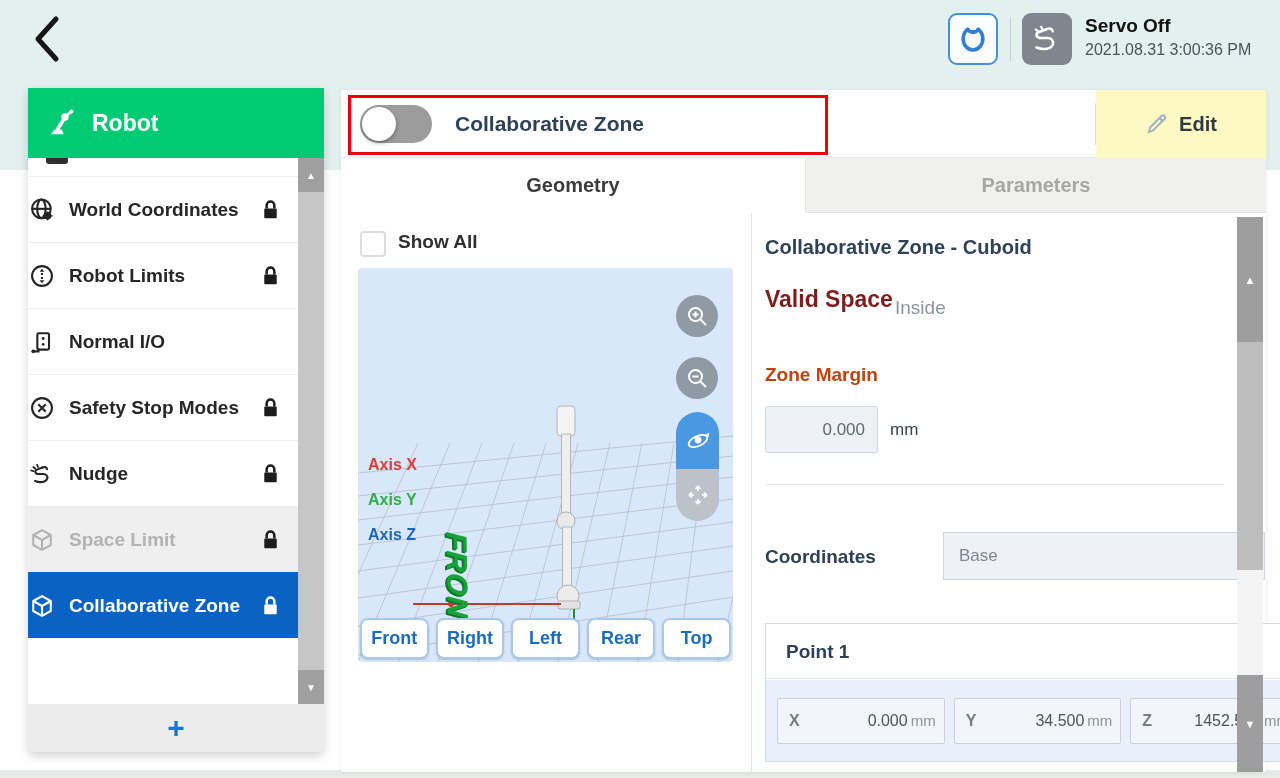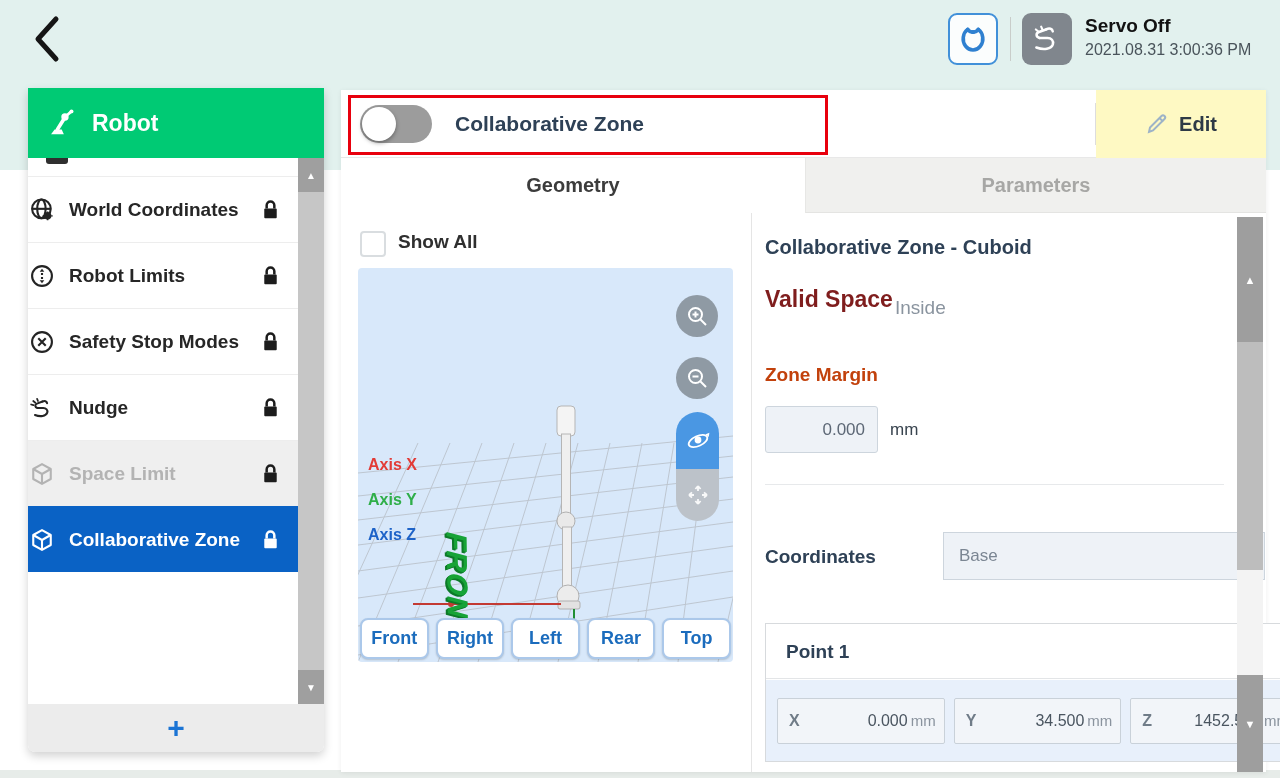--- a/index.html
+++ b/index.html
@@ -213,20 +213,32 @@
       </span>
       <span class="s-label">Robot Limits</span>
       <span class="lock">
         <svg width="23" height="25" viewBox="0 0 24 26">
             <path d="M8 11 V7.5 a4 4 0 0 1 8 0 V11" fill="none" stroke="currentColor" stroke-width="2.6"></path>
             <rect x="5.5" y="11" width="13" height="10" rx="1" fill="currentColor"></rect>
           </svg>
       </span>
     </div>
 
+    <div class="srow">
+      <span class="s-ic">
+        <svg width="28" height="28" viewBox="0 0 24 24" fill="none" stroke="currentColor" stroke-width="1.8">
+          <rect x="8" y="4.5" width="10" height="14" rx="1.2"></rect>
+          <circle cx="13" cy="9" r="1.2" fill="currentColor" stroke="none"></circle>
+          <circle cx="13" cy="14" r="1.2" fill="currentColor" stroke="none"></circle>
+          <path d="M4 20 h5 v-2.5"></path>
+            <circle cx="4.5" cy="20" r="1.6" fill="currentColor" stroke="none"></circle>
+        </svg>
+      </span>
+      <span class="s-label">Normal I/O</span>
+    </div>
 
 
     <div class="srow">
       <span class="s-ic">
         <svg width="28" height="28" viewBox="0 0 24 24" fill="none" stroke="currentColor" stroke-width="1.8">
           <circle cx="12" cy="12" r="8.5"></circle>
           <path d="M8.8 8.8 l6.4 6.4 M15.2 8.8 l-6.4 6.4"></path>
         </svg>
       </span>
       <span class="s-label">Safety Stop Modes</span>

